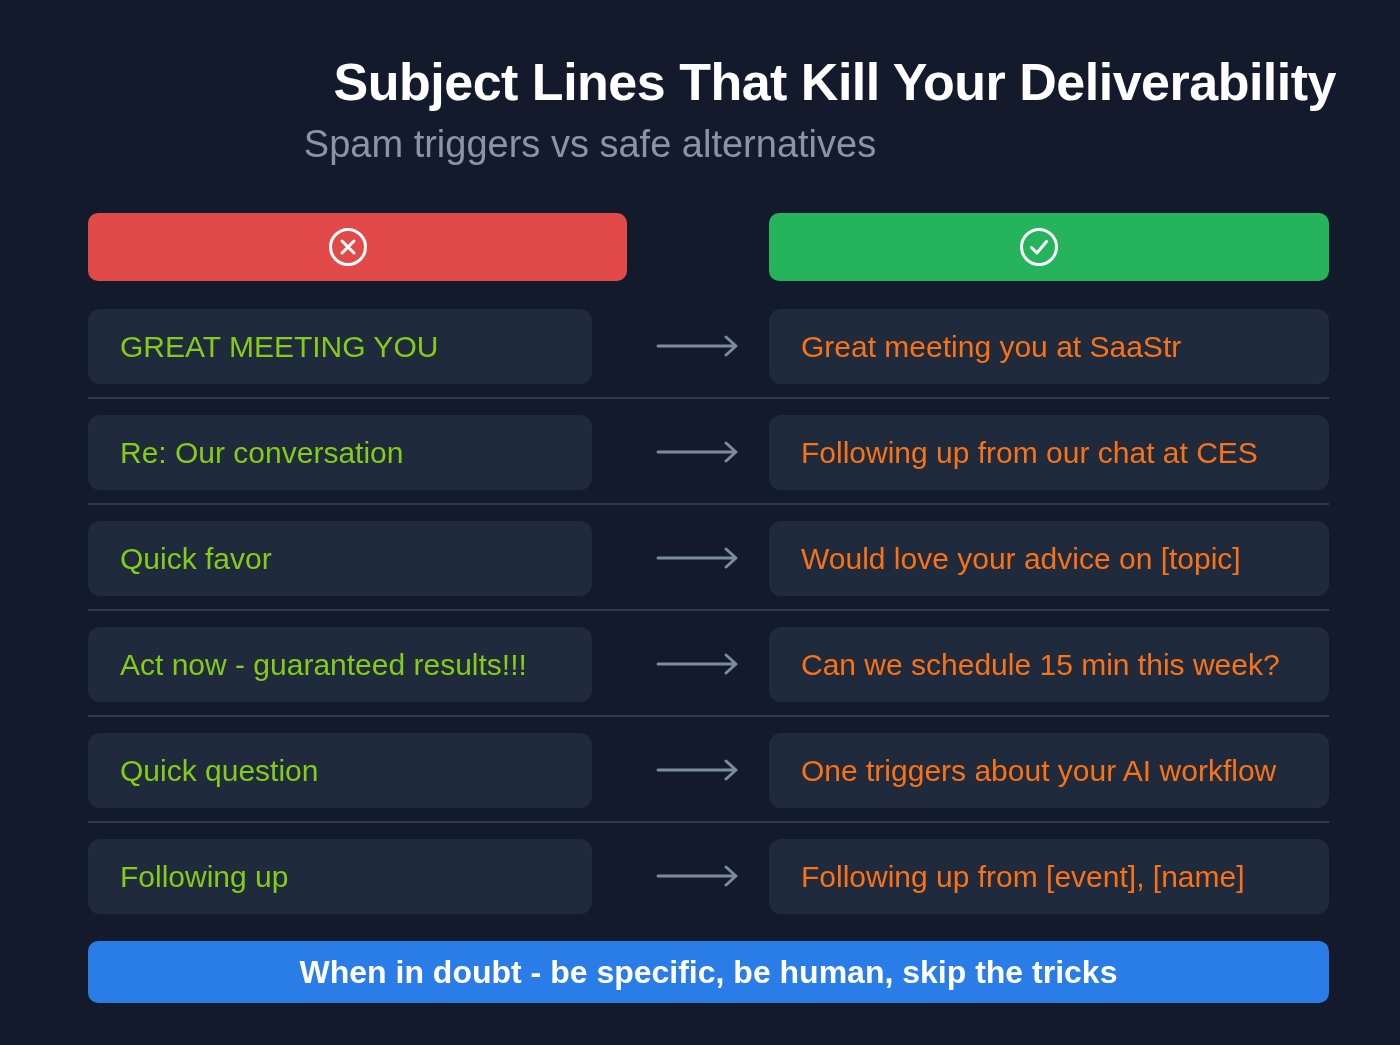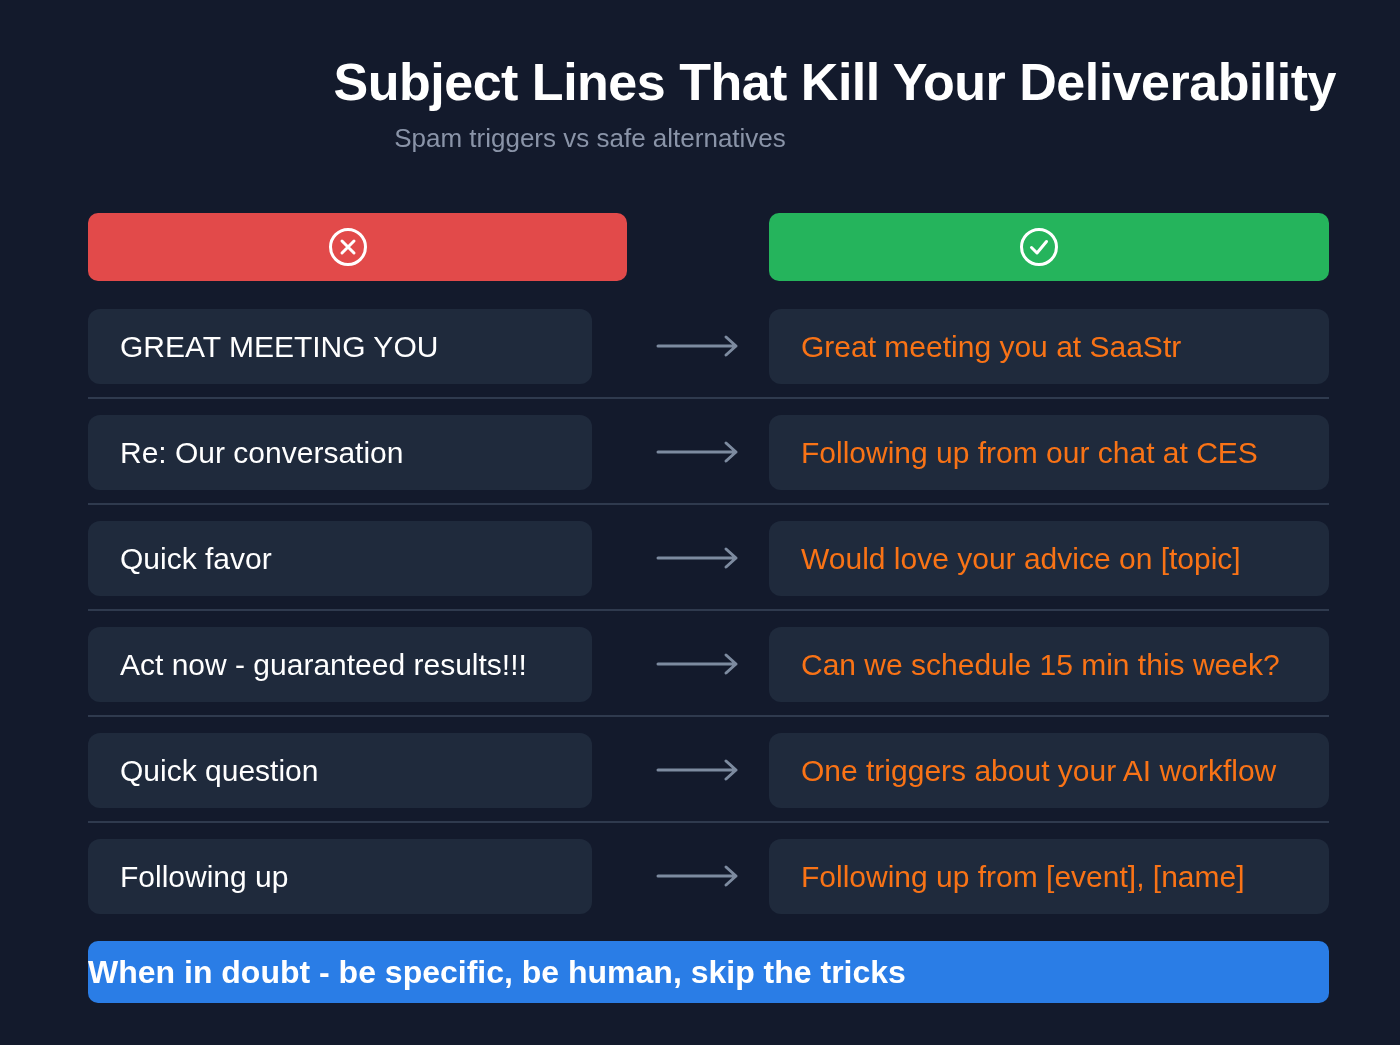--- a/index.html
+++ b/index.html
@@ -11,54 +11,54 @@
       overflow: hidden;
     }
     .title {
       position: absolute; left: 0; top: 52px; width: 1336px;
       text-align: right; color: #ffffff;
       font-size: 52px; font-weight: 700; letter-spacing: -0.5px;
     }
     .subtitle {
       position: absolute; left: 0; top: 123px; width: 1180px;
       text-align: center; color: #8a94a8;
-      font-size: 26px; font-weight: 400;
+      font-size: 38px; font-weight: 400;
     }
     .col-header {
       position: absolute; top: 213px; height: 68px;
       border-radius: 10px;
       display: flex; align-items: center; justify-content: center;
       color: #ffffff; font-size: 32px; font-weight: 700;
     }
     .col-header.spam { left: 88px; width: 539px; background: #e24a4a; }
     .col-header.inbox { left: 769px; width: 560px; background: #25b45c; }
     .col-header .icon {
       width: 40px; height: 40px; margin-right: 20px;
       display: inline-flex; align-items: center; justify-content: center;
     }
     .row-card {
       position: absolute; height: 75px; border-radius: 12px;
       background: #1f2a3c;
       display: flex; align-items: center;
       padding-left: 32px;
       font-size: 30px;
     }
-    .row-card.spam { left: 88px; width: 504px; color: #ffffff; }
+    .row-card.spam { left: 88px; width: 504px; color: #84cc16; }
     .row-card.inbox { left: 769px; width: 560px; color: #f97316; }
     .arrow {
       position: absolute; left: 656px; width: 84px; height: 24px;
     }
     .sep {
       position: absolute; left: 88px; width: 1241px; height: 2px;
       background: #2f3a4e;
     }
     .banner {
       position: absolute; left: 88px; top: 941px; width: 1241px; height: 62px;
       background: #2a7de6; border-radius: 10px;
-      display: flex; align-items: center; 
+      display: flex; align-items: center; justify-content: center;
       color: #ffffff; font-size: 32px; font-weight: 700;
     }
   </style>
 </head>
 <body>
 
 <div class="title">Subject Lines That Kill Your Deliverability</div>
 <div class="subtitle">Spam triggers vs safe alternatives</div>
 
 <div class="col-header spam">

